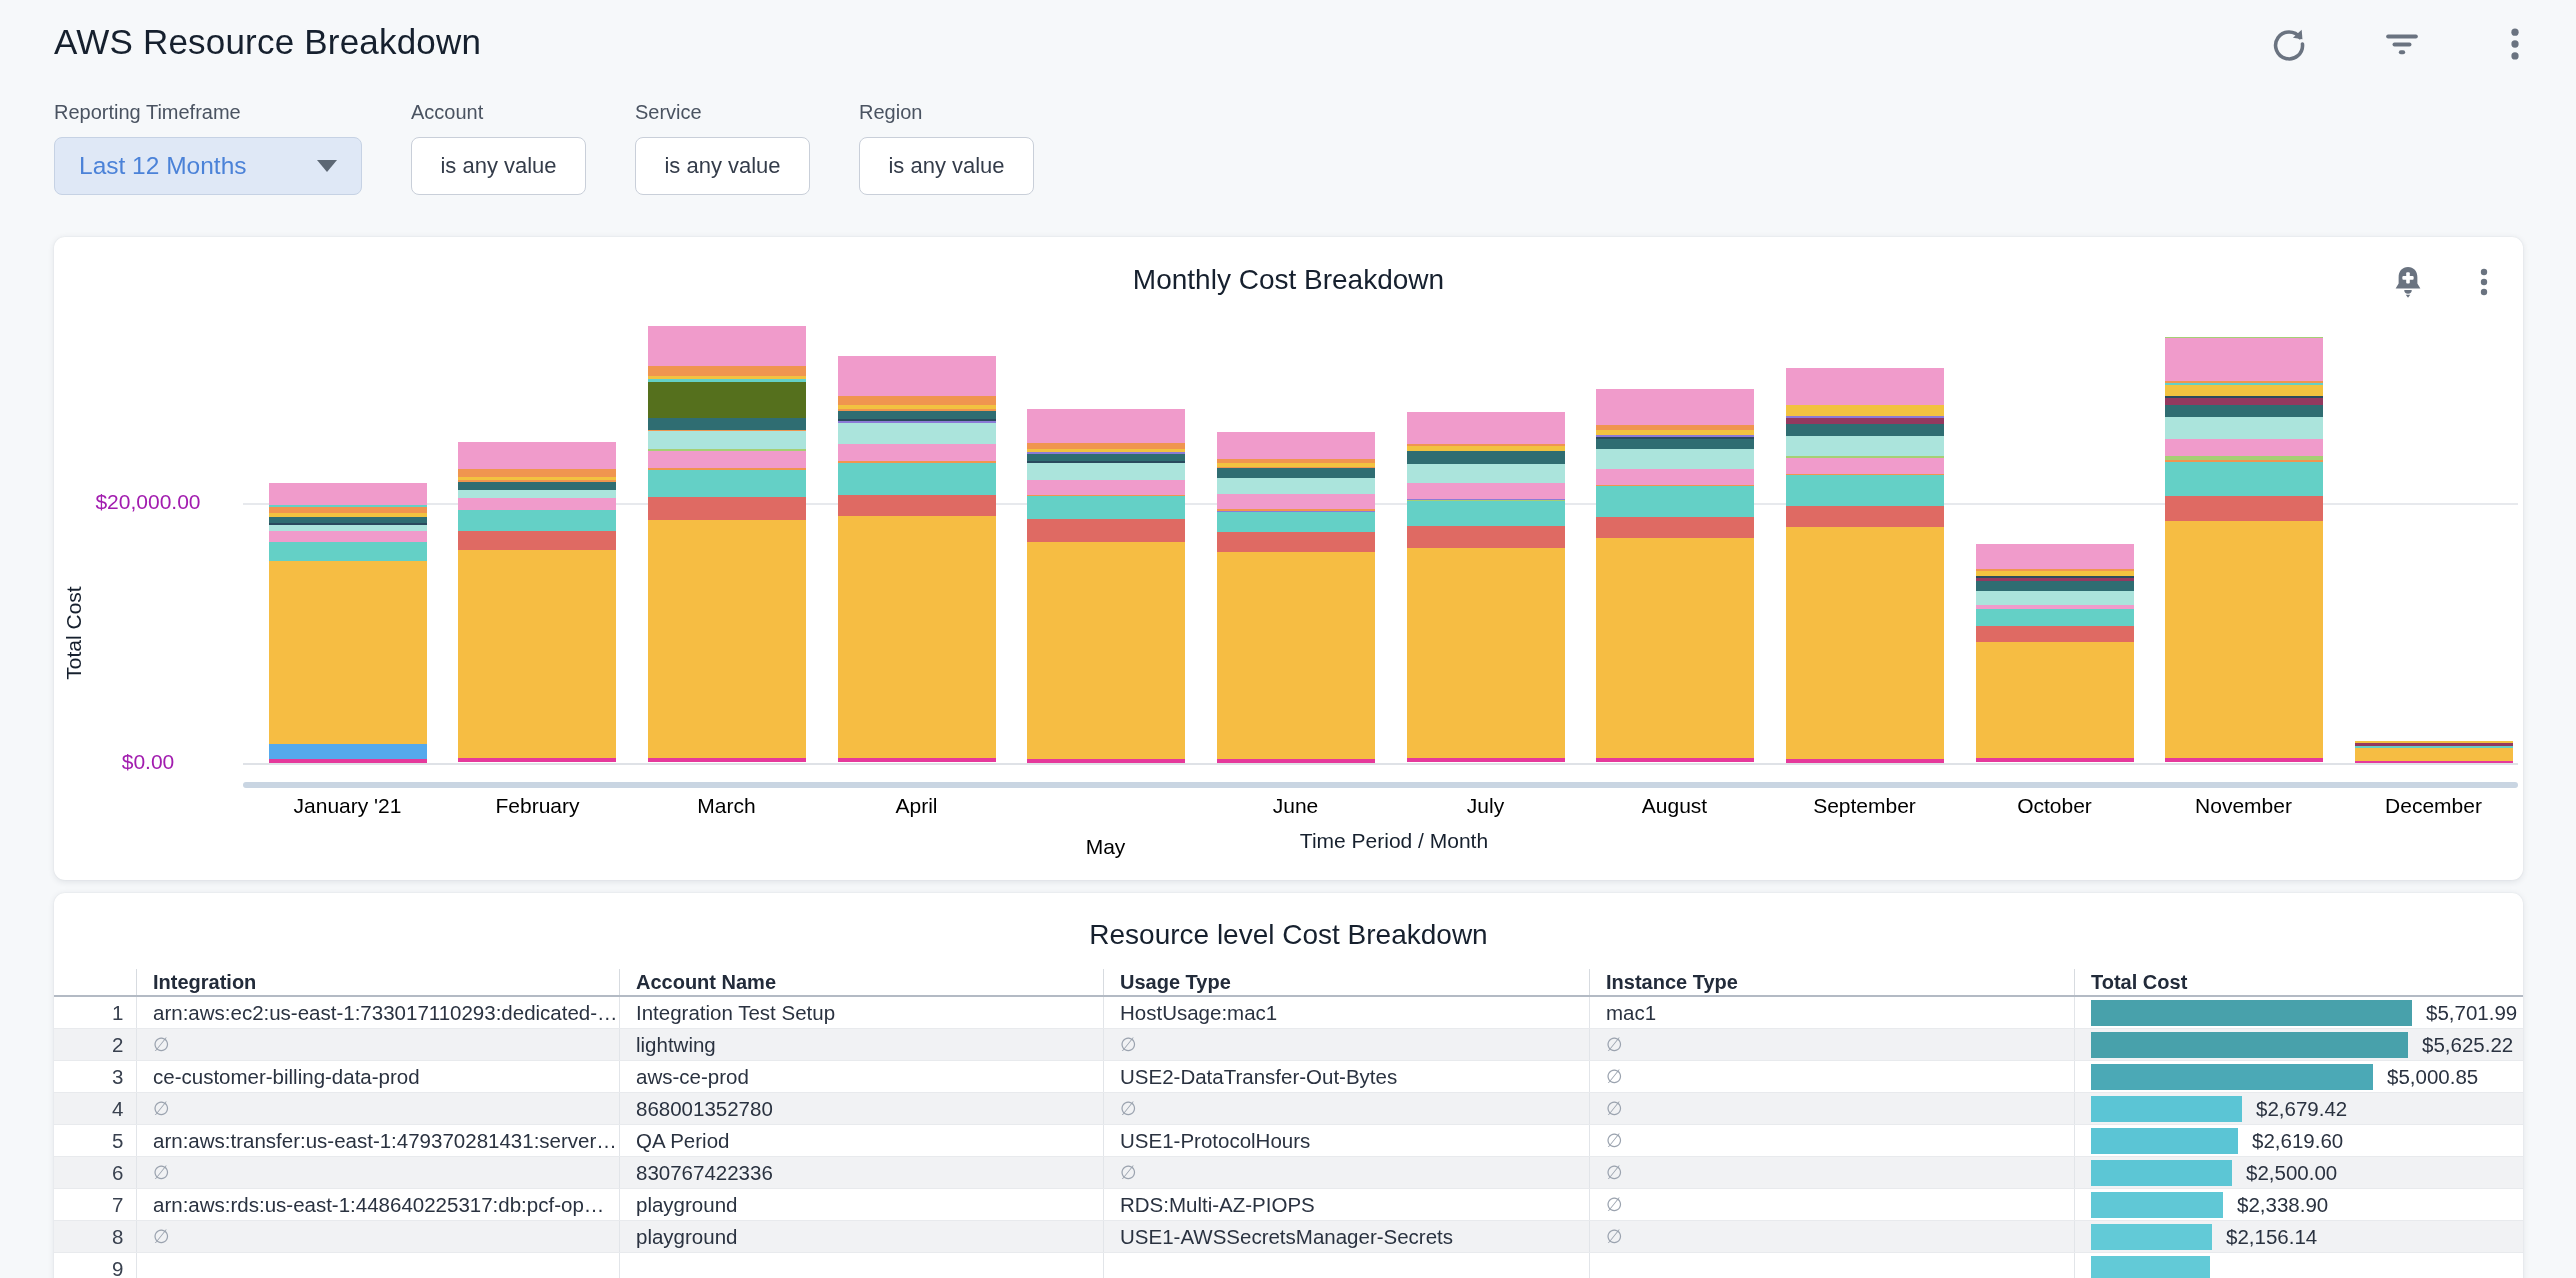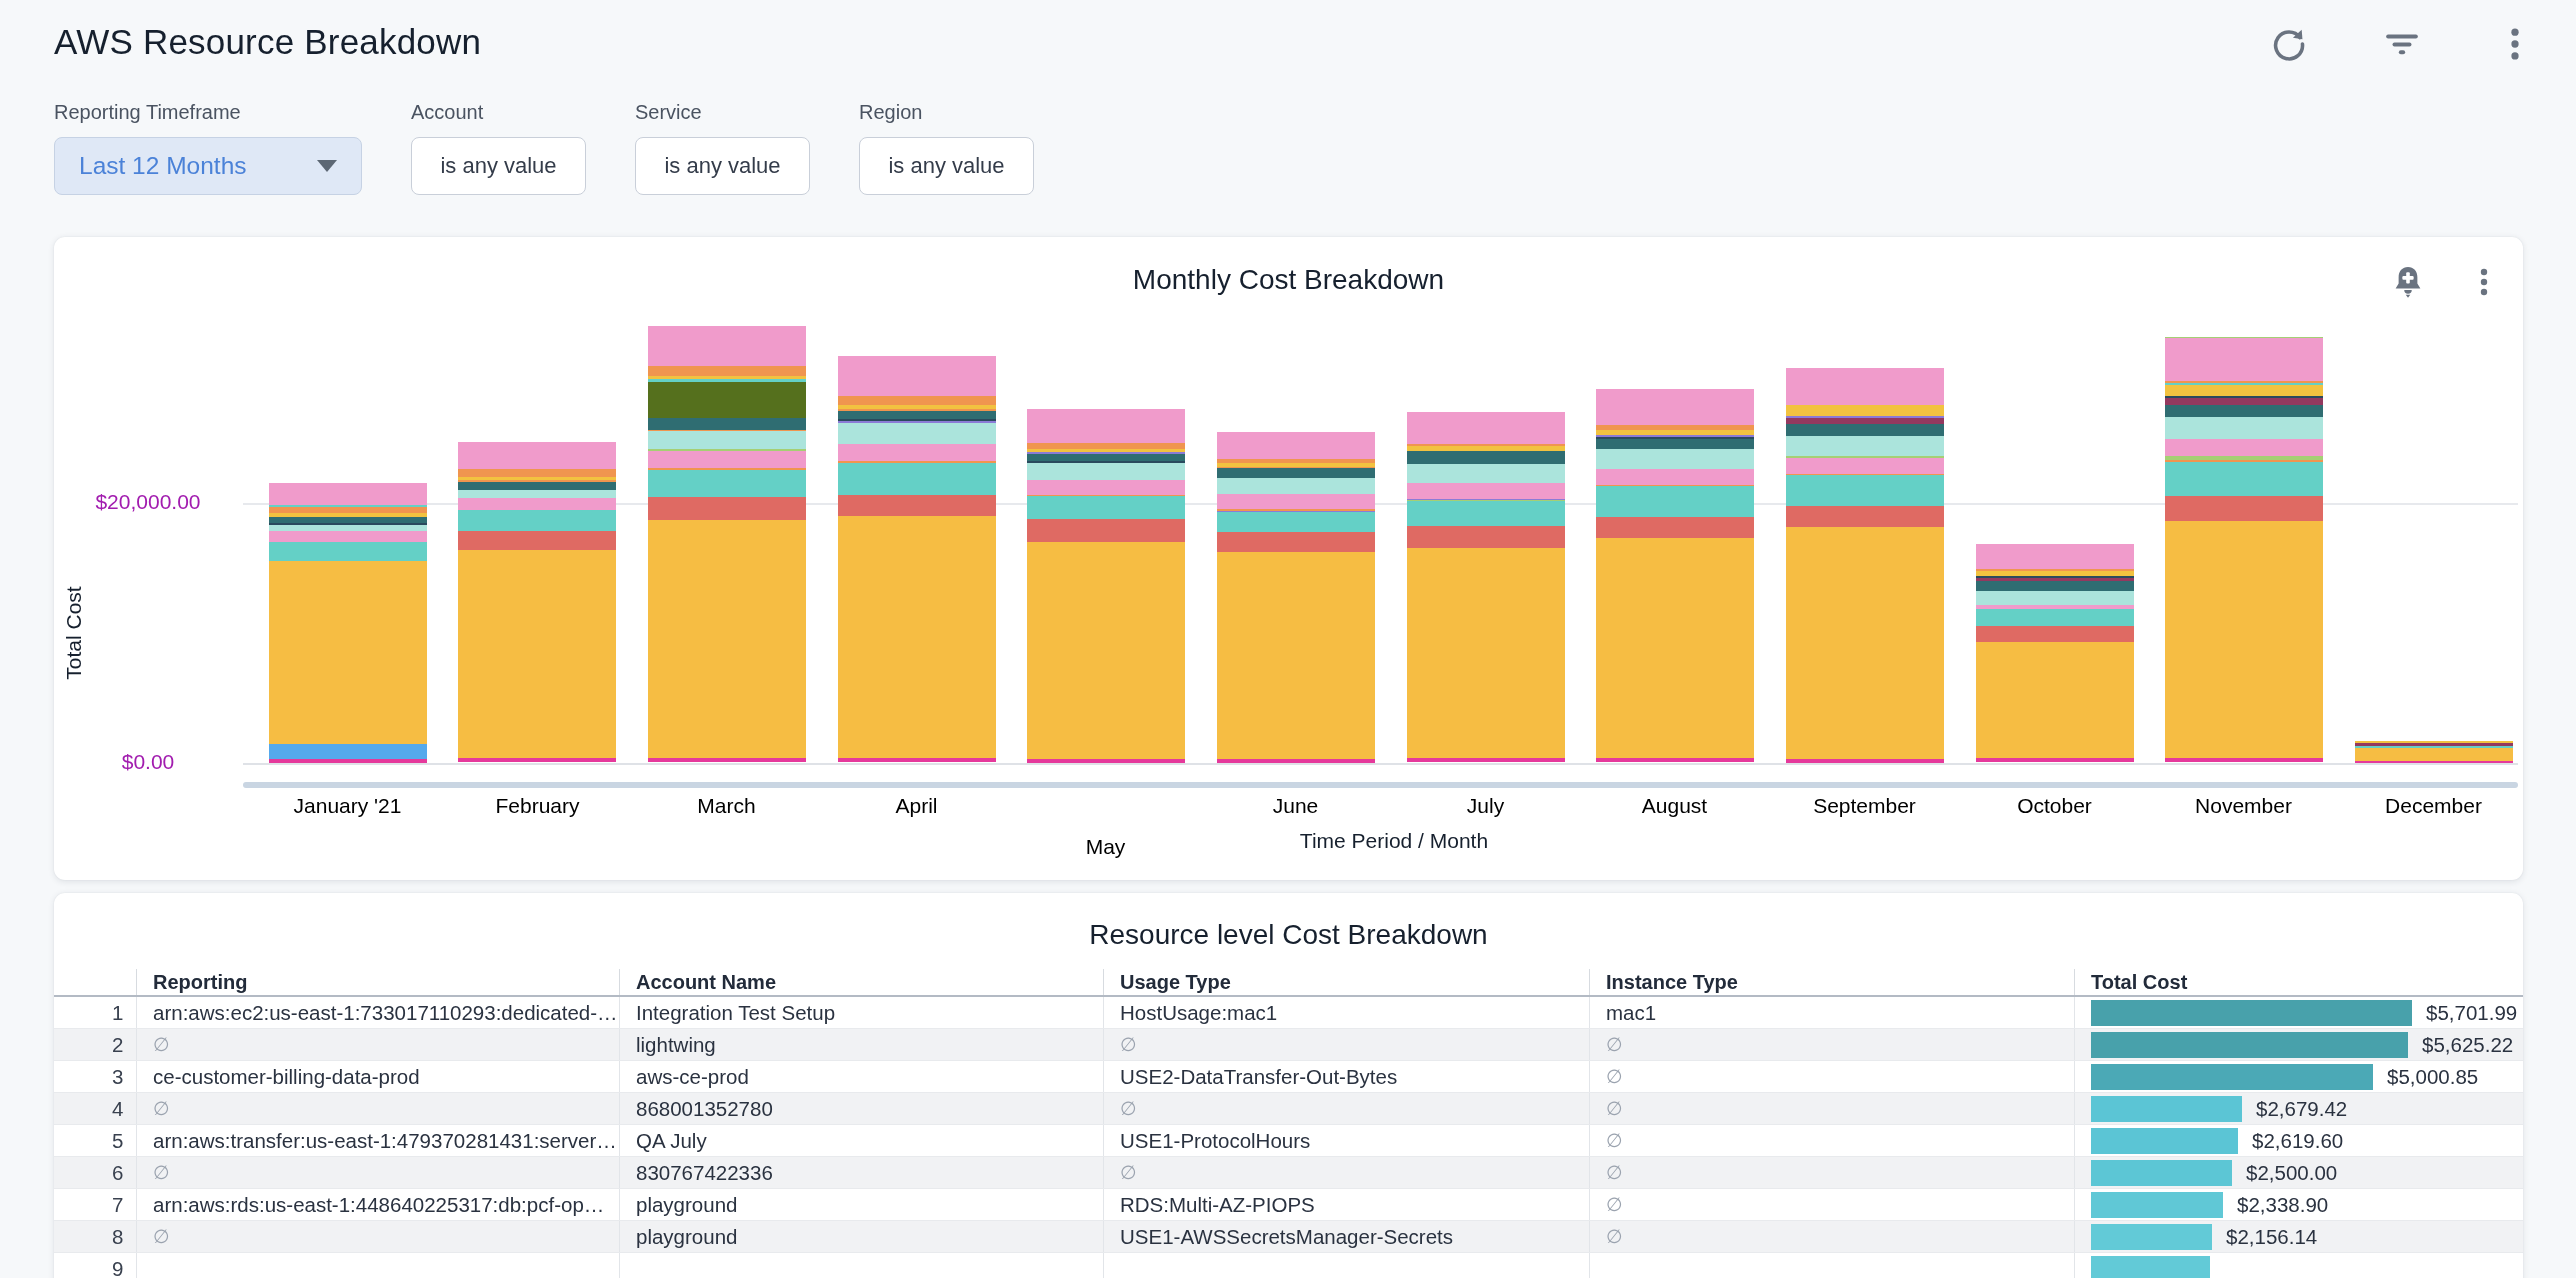--- a/index.html
+++ b/index.html
@@ -349,21 +349,21 @@
       </div>
 
     <div class="scroll-track"></div>
     <div class="x-axis-title" style="left:1103px">Time Period / Month</div>
   </div>
 
   <div class="card" id="table-card">
     <div class="card-title">Resource level Cost Breakdown</div>
     <div class="thead">
       <div class="hcell"></div>
-      <div class="hcell">Reporting</div>
+      <div class="hcell">Integration</div>
       <div class="hcell">Account Name</div>
       <div class="hcell">Usage Type</div>
       <div class="hcell">Instance Type</div>
       <div class="hcell">Total Cost</div>
     </div>
     <div class="rows" id="table-rows">
         <div class="trow">
           <div class="tcell rownum">1</div>
           <div class="tcell ">arn:aws:ec2:us-east-1:733017110293:dedicated-…</div>
           <div class="tcell ">Integration Test Setup</div>
@@ -417,21 +417,21 @@
             <span class="nullsym">∅</span>
           </div>
           <div class="tcell cost-cell">
             <div class="databar" style="width: 151px; background: rgb(91, 197, 213);"></div>
             <span class="cost-text">$2,679.42</span>
           </div>
         </div>
         <div class="trow">
           <div class="tcell rownum">5</div>
           <div class="tcell ">arn:aws:transfer:us-east-1:479370281431:server…</div>
-          <div class="tcell ">QA July</div>
+          <div class="tcell ">QA Period</div>
           <div class="tcell ">USE1-ProtocolHours</div>
           <div class="tcell ">
             <span class="nullsym">∅</span>
           </div>
           <div class="tcell cost-cell">
             <div class="databar" style="width: 147px; background: rgb(91, 197, 213);"></div>
             <span class="cost-text">$2,619.60</span>
           </div>
         </div>
         <div class="trow alt">

